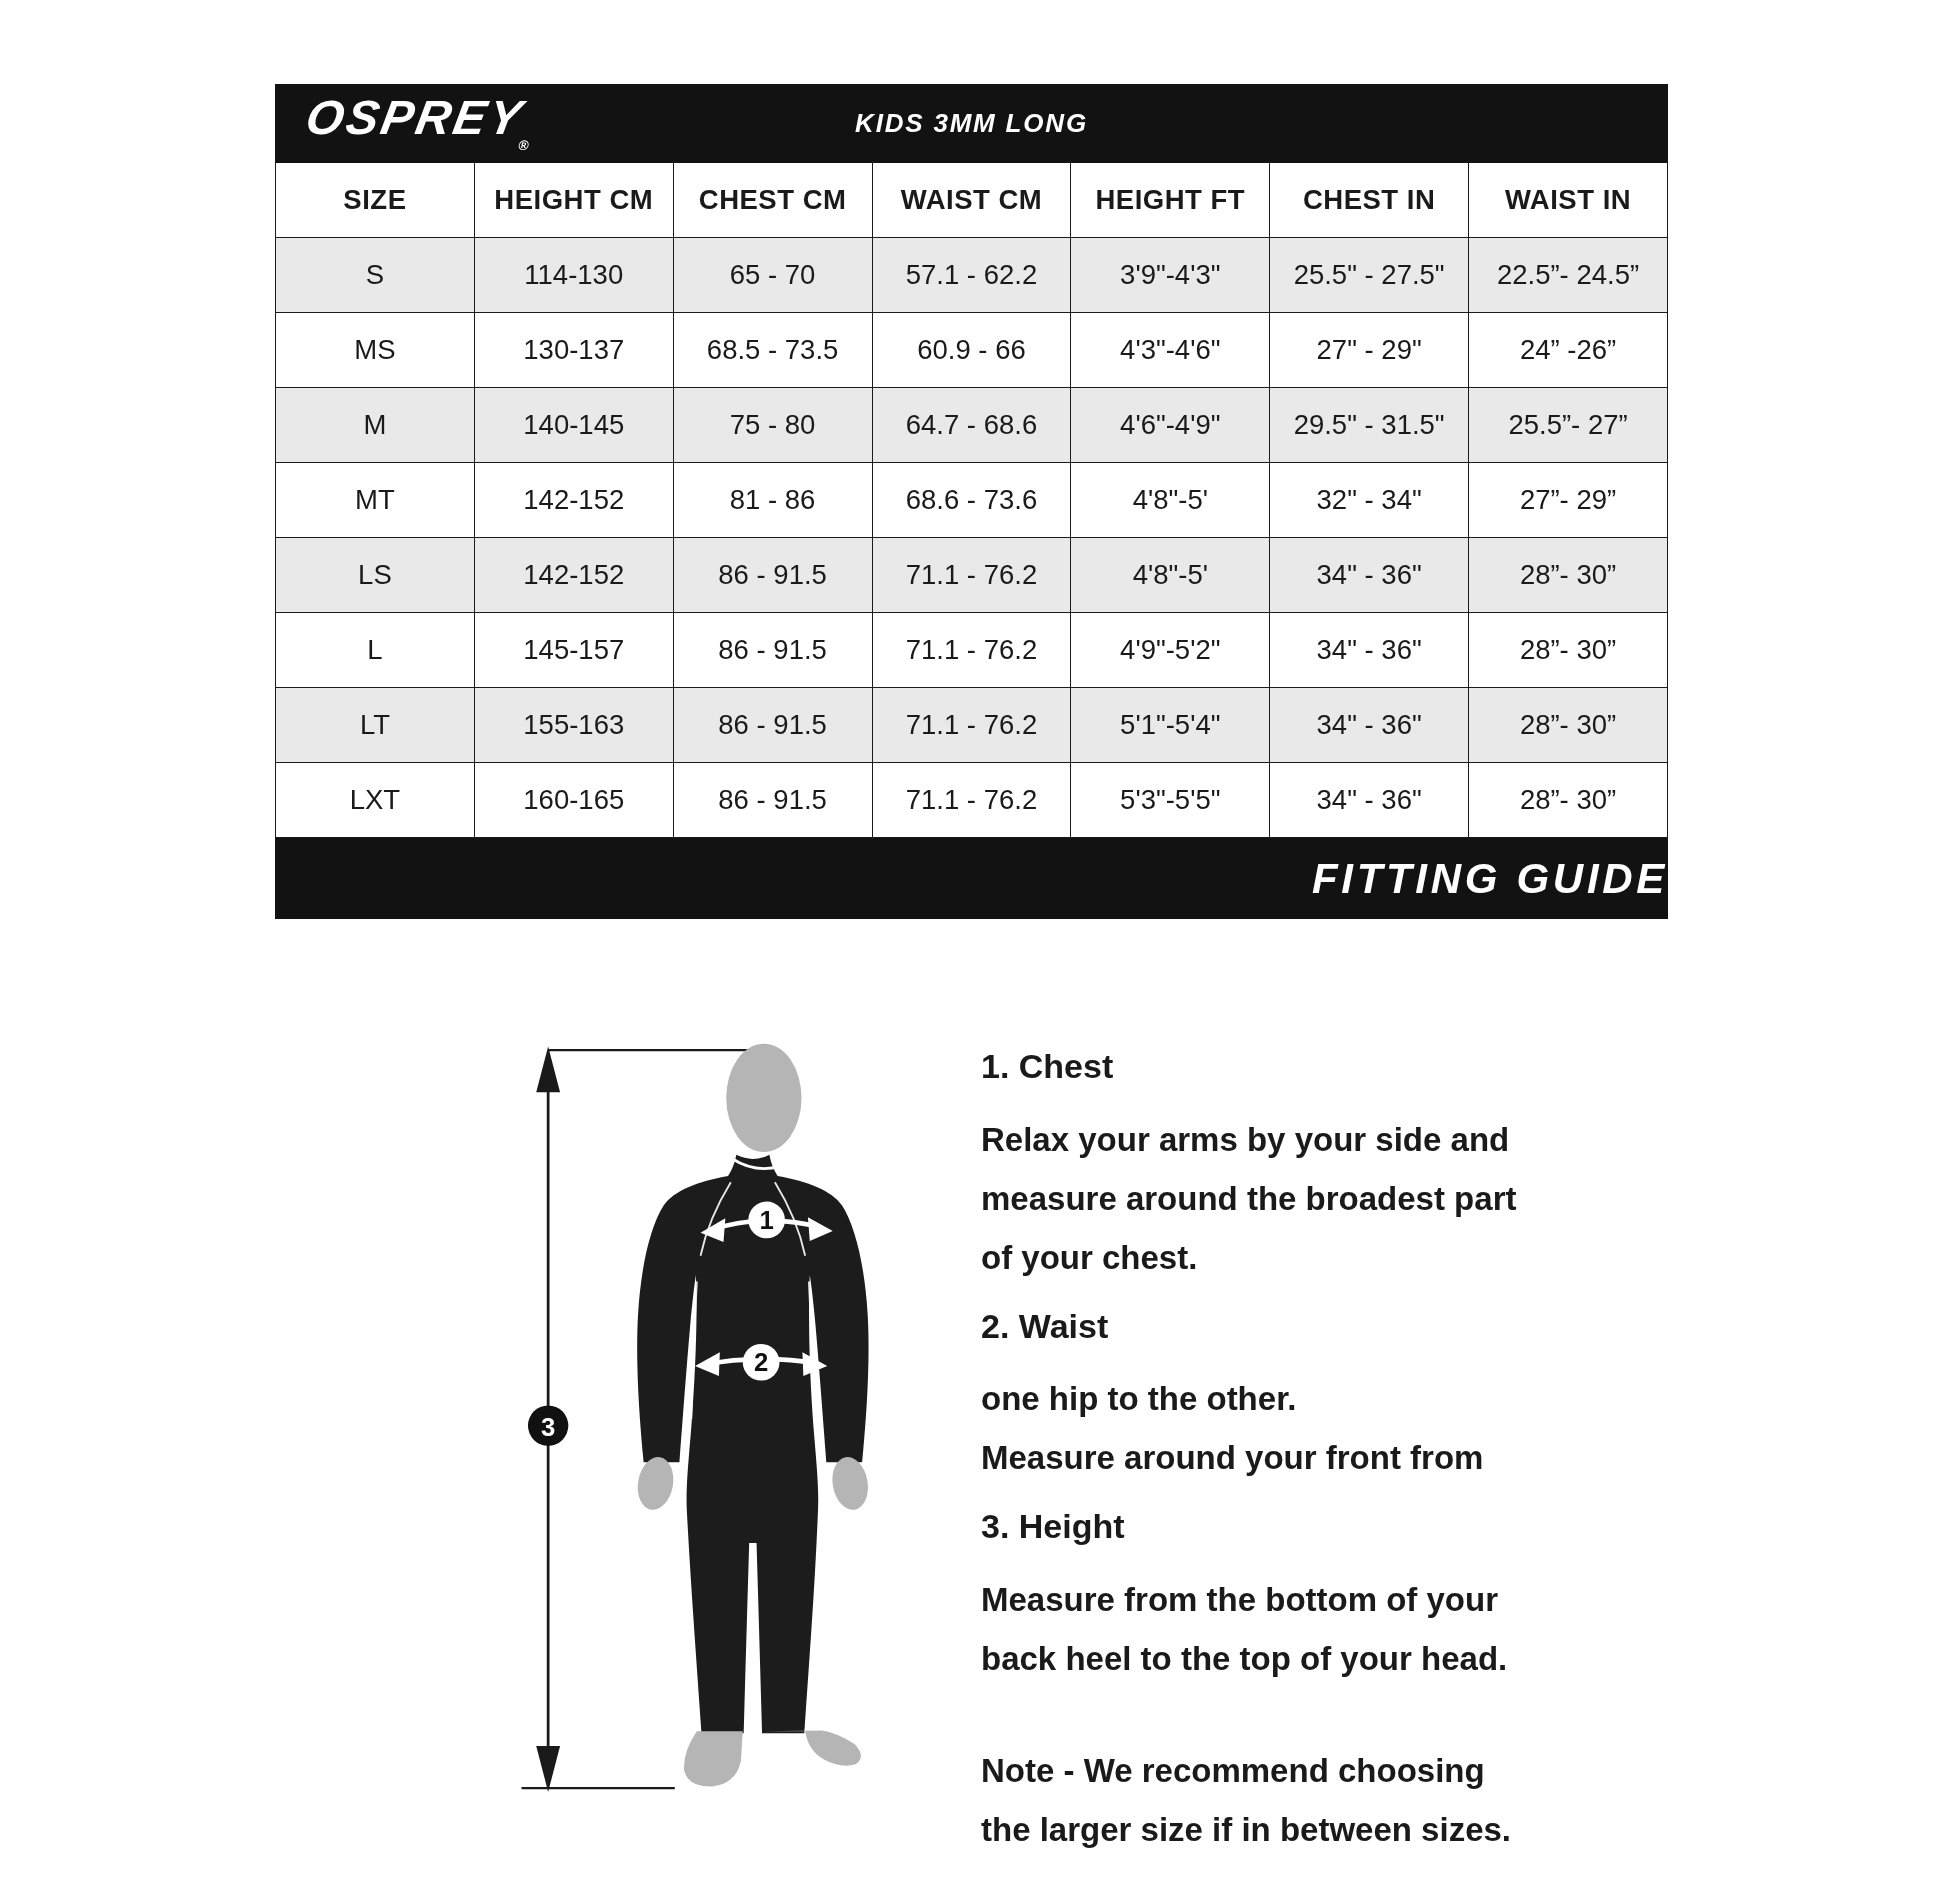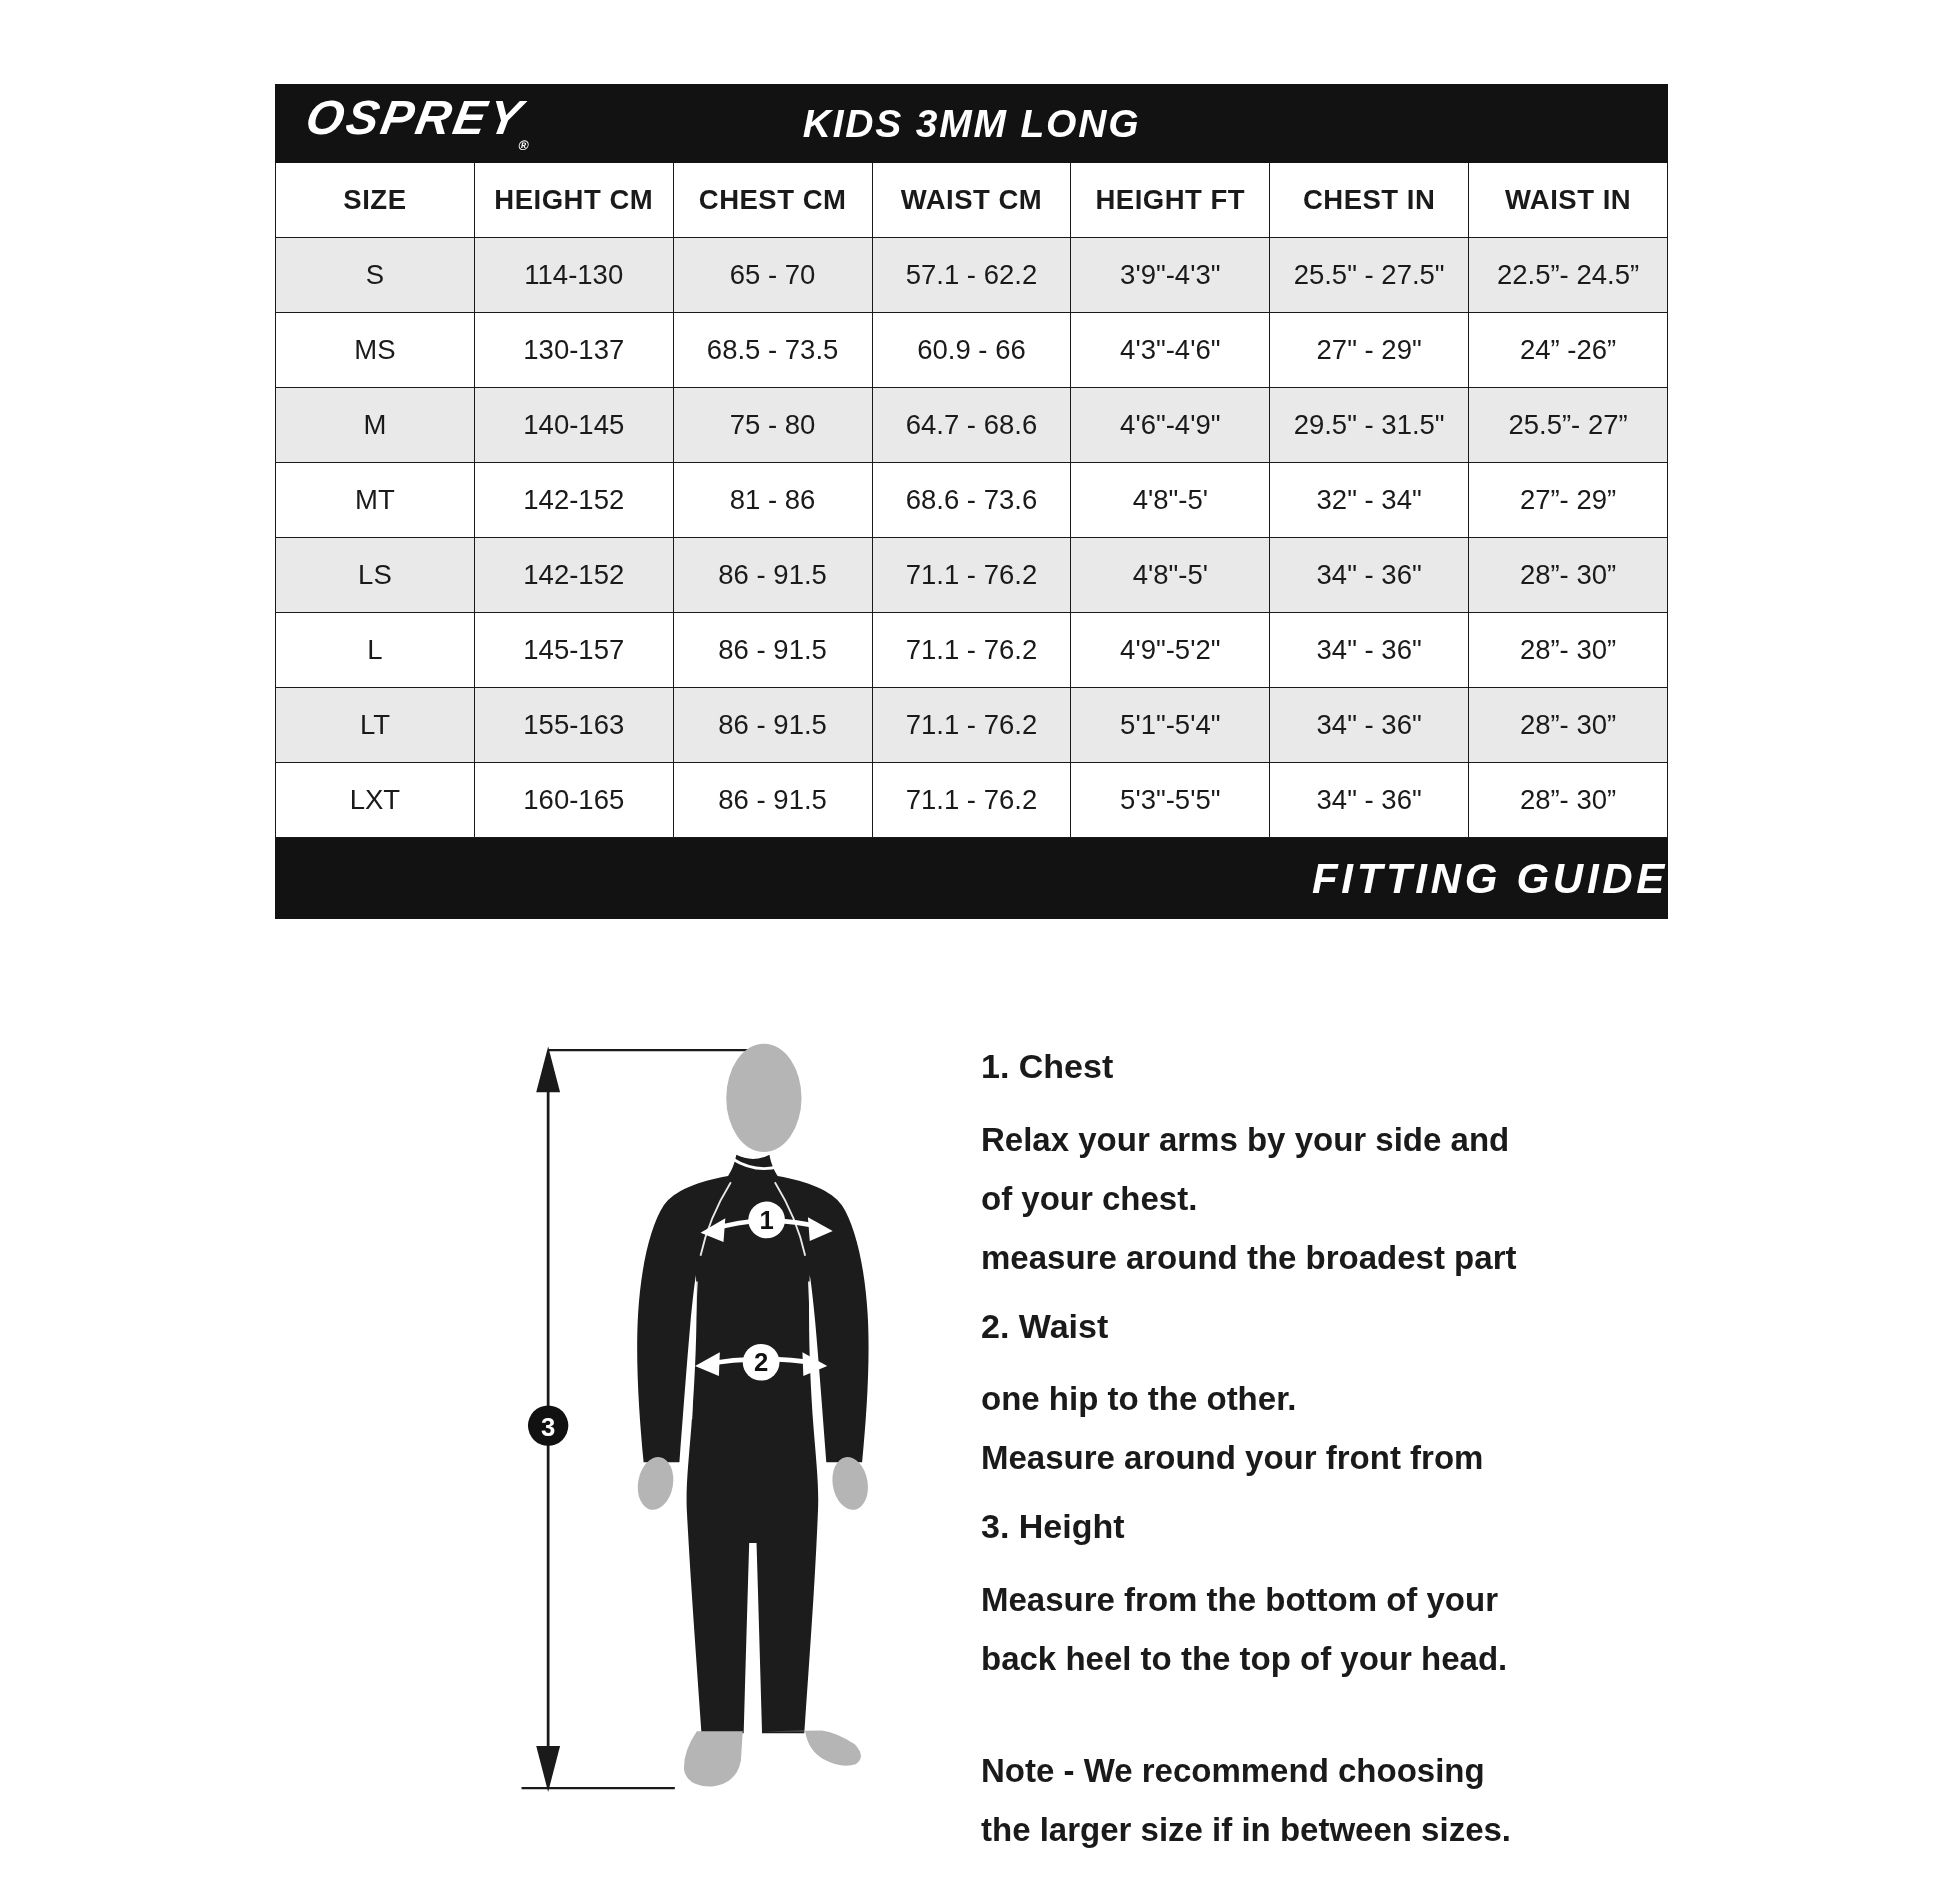--- a/index.html
+++ b/index.html
@@ -11,21 +11,21 @@
   .size-chart{position:absolute;left:275px;top:84px;width:1393px;}
   .top-bar{
     position:relative;height:79px;background:#121212;display:flex;align-items:center;justify-content:center;
   }
   .brand{
     position:absolute;left:31px;top:50%;transform:translateY(-54%) skewX(-10deg);
     color:#ffffff;font-weight:bold;font-style:italic;font-size:48px;letter-spacing:2.8px;white-space:nowrap;
   }
   .brand .reg{font-size:13.8px;font-style:normal;vertical-align:-16.5px;letter-spacing:0;}
   .bar-title{
-    color:#ffffff;font-weight:bold;font-style:italic;font-size:39px;letter-spacing:1.8px;white-space:nowrap;
+    color:#ffffff;font-weight:bold;font-style:italic;font-size:26px;letter-spacing:1.8px;white-space:nowrap;
   }
   table.sizes{border-collapse:collapse;width:100%;table-layout:fixed;background:#fef9c3;}
   table.sizes th{
     height:72px;border:1.8px solid #1a1a1a;border-top:none;background:#ffffff;
     font-size:27.5px;font-weight:bold;text-align:center;letter-spacing:0.5px;
   }
   table.sizes td{
     height:72px;border:1.8px solid #1a1a1a;background:#ffffff;
     font-size:27.5px;font-weight:normal;text-align:center;
   }
@@ -222,22 +222,22 @@
       <g>
         <circle cx="47" cy="457" r="22" fill="#111111"></circle>
         <text x="47" y="468" text-anchor="middle" font-size="28" font-weight="bold" fill="#ffffff">3</text>
       </g>
     </svg>
   </div>
 
   <div class="instructions">
       <div class="t-head">1. Chest</div>
       <div class="t-line">Relax your arms by your side and</div>
+      <div class="t-line">measure around the broadest part</div>
       <div class="t-line">of your chest.</div>
-      <div class="t-line">measure around the broadest part</div>
       <div class="t-head">2. Waist</div>
       <div class="t-line">one hip to the other.</div>
       <div class="t-line">Measure around your front from</div>
       <div class="t-head">3. Height</div>
       <div class="t-line">Measure from the bottom of your</div>
       <div class="t-line">back heel to the top of your head.</div>
       <div class="note-gap"></div>
       <div class="t-line">Note - We recommend choosing</div>
       <div class="t-line">the larger size if in between sizes.</div>
     </div>

